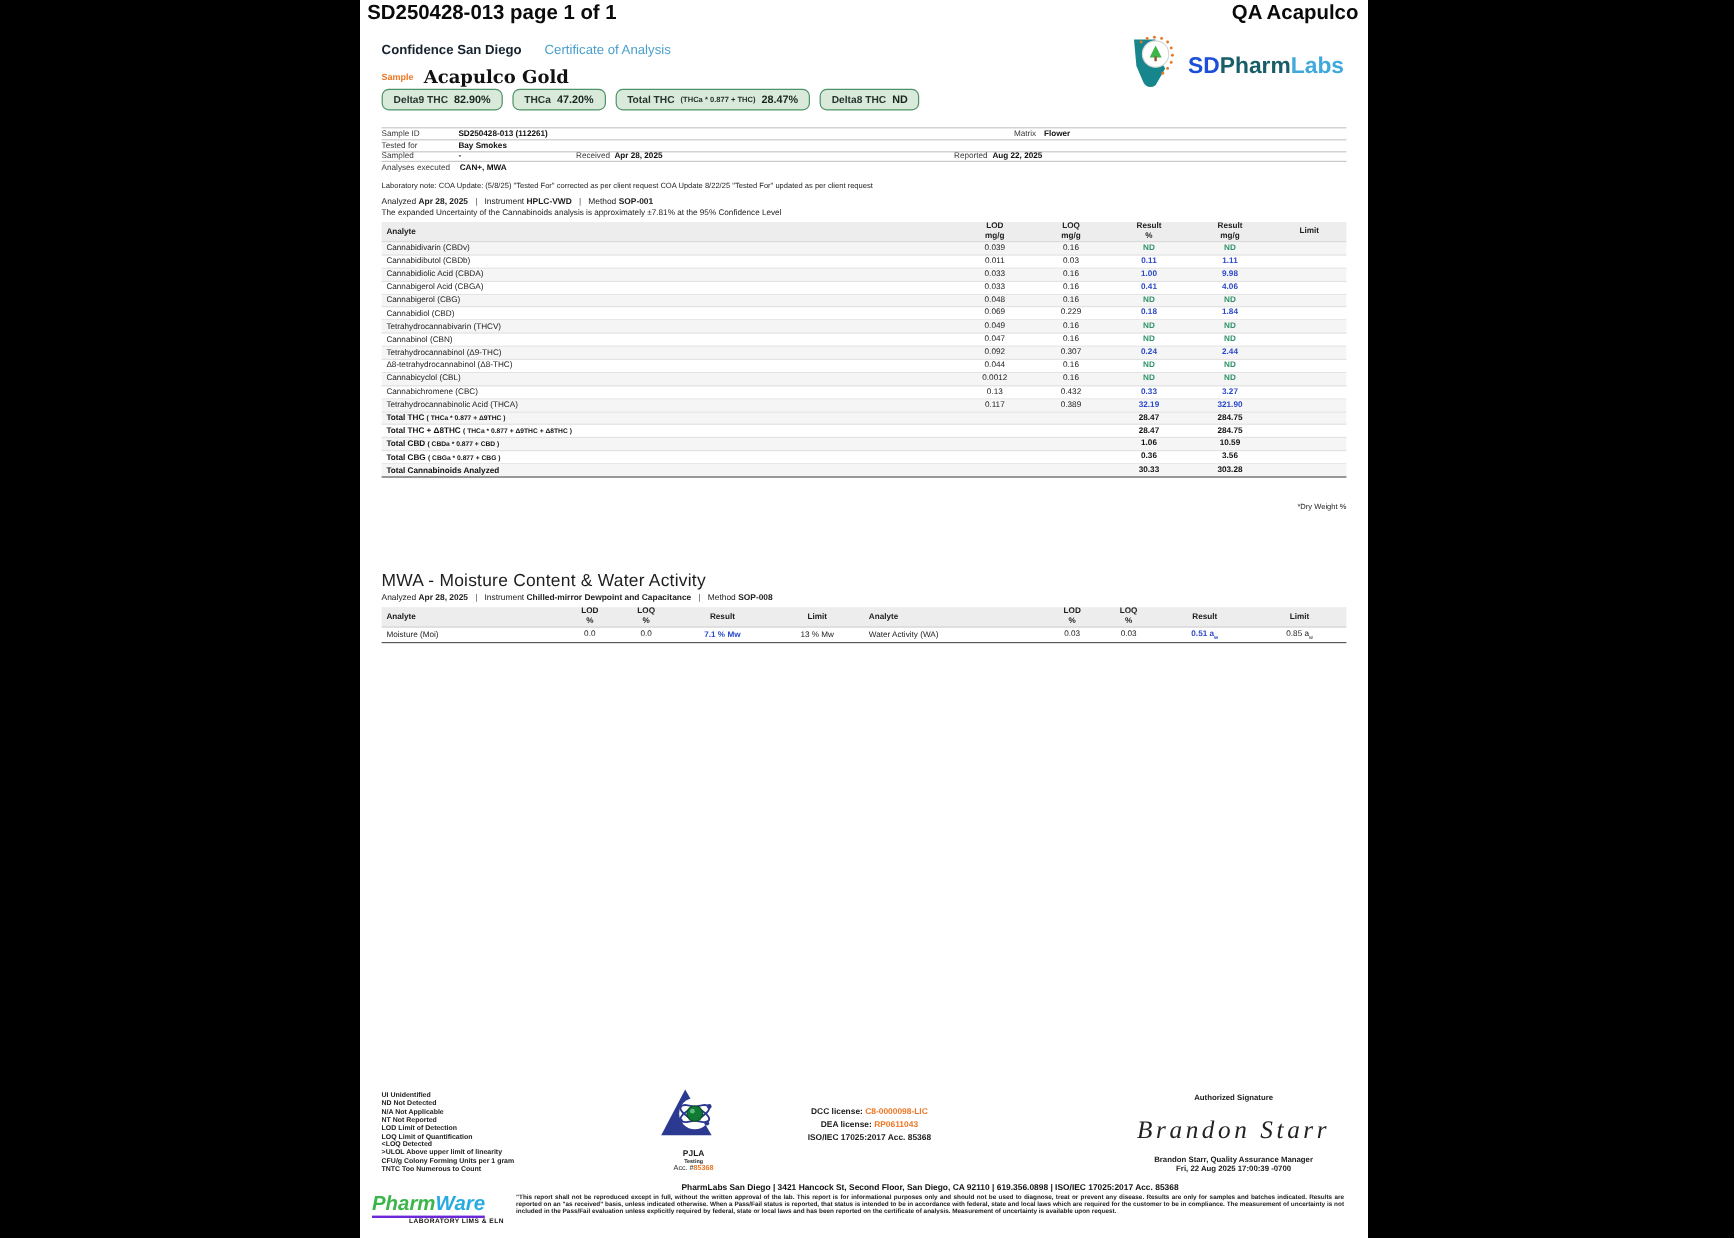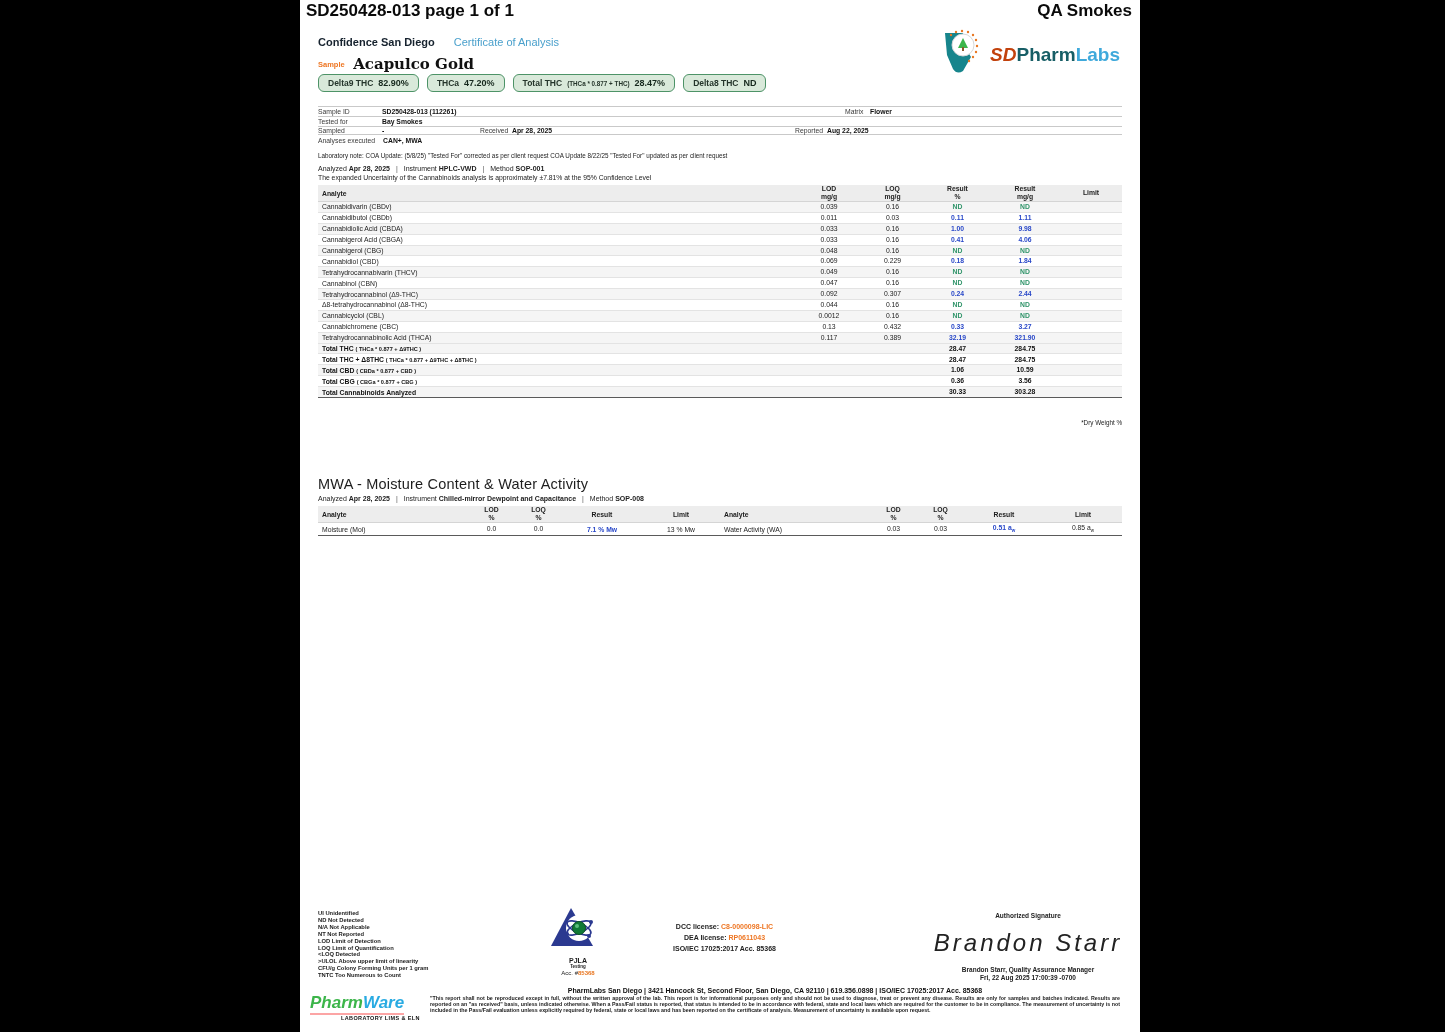--- a/index.html
+++ b/index.html
@@ -10,21 +10,21 @@
   
   .hdr { position:absolute; top:1px; left:6px; right:8px; display:flex; justify-content:space-between; font-size:17px; font-weight:600; color:#0a0a0a; }
 
   .lab-line { position:absolute; top:36px; left:18px; font-size:11px; }
   .lab-name { font-weight:700; color:#16222e; }
   .coa-type { color:#4aa0cc; font-weight:500; margin-left:16px; }
 
   
   .brand { position:absolute; top:27px; right:20px; display:flex; align-items:center; }
   .brand-text { font-size:19px; font-weight:700; letter-spacing:0; }
-  .brand-sd { color:#c2410c;font-style:italic; }
+  .brand-sd { color:#1d4ed8; }
   .brand-pharm { color:#175e66; }
   .brand-labs { color:#3fa9db; }
 
   .sample-line { position:absolute; top:55px; left:18px; }
   .sample-label { color:#ee7623; font-size:7.5px; font-weight:700; margin-right:4px; vertical-align:2px; }
   .sample-name { font-family:"DejaVu Serif", serif; font-weight:700; font-size:15px; color:#111; }
 
   .badges { position:absolute; top:74px; left:18px; display:flex; gap:8px; }
   .badge { background:#d9e9da; border:1.4px solid #4d9367; border-radius:6px; padding:3px 9px; font-size:8.5px; color:#25352b; display:flex; align-items:center; gap:5px; white-space:nowrap; }
   .badge .b-label { font-weight:600; }
@@ -80,42 +80,42 @@
   .pjla { position:absolute; left:233px; top:906px; width:90px; text-align:center; }
   .pjla-name { font-size:7px; font-weight:800; color:#1c1c1c; margin-top:1px; }
   .pjla-sub { font-size:4.5px; font-weight:700; color:#1c1c1c; }
   .pjla-acc { font-size:6px; color:#1c1c1c; margin-top:1px; }
   .pjla-acc .num { color:#e87722; font-weight:700; }
   .licenses { position:absolute; left:347px; top:921px; width:155px; text-align:center; font-size:7px; line-height:11px; color:#222; font-weight:600; }
   .licenses .orange { color:#ee7623; font-weight:700; }
   .licenses .iso { font-weight:700; }
   .sig { position:absolute; left:608px; top:912px; width:240px; text-align:center; }
   .sig-hdr { font-size:6.5px; font-weight:700; color:#222; }
-  .sig-script { margin-top:10px; font-family:Liberation Sans, sans-serif; font-style:italic; font-size:24px; color:#222; letter-spacing:3px; }
+  .sig-script { margin-top:10px; font-family:Liberation Serif, serif; font-style:italic; font-size:21px; color:#222; letter-spacing:3px; }
   .sig-name { margin-top:9px; font-size:6.5px; font-weight:700; line-height:8px; color:#222; }
 
   .pharmware { position:absolute; left:10px; top:993px; width:110px; }
-  .pw-text { font-size:17px; font-weight:800; font-style:italic; border-bottom:2px solid #fca5a5; padding-bottom:0; display:inline-block; }
+  .pw-text { font-size:17px; font-weight:800; font-style:italic; border-bottom:2px solid #6d28d9; padding-bottom:0; display:inline-block; }
   .pw-1 { color:#3cb54a; }
   .pw-2 { color:#29abe2; }
   .pw-tag { font-size:5.5px; font-weight:700; color:#111; text-align:right; letter-spacing:.4px; }
 
   .footer-mid { position:absolute; left:130px; width:690px; top:987px; text-align:center; }
   .f-address { font-size:7px; font-weight:700; color:#111; }
   .f-disc { margin-top:2px; font-size:5.3px; color:#222; line-height:5.9px; text-align:justify; font-weight:600; }
 </style>
 </head>
 <body>
 
 <div class="stage">
   <div class="page">
 
     <div class="hdr">
       <span>SD250428-013 page 1 of 1</span>
-      <span>QA Smokes</span>
+      <span>QA Acapulco</span>
     </div>
 
     <div class="lab-line">
       <span class="lab-name">Confidence San Diego</span>
       <span class="coa-type">Certificate of Analysis</span>
     </div>
 
     <div class="brand">
       <span style="margin-right:5px;">
         <svg width="52" height="52" viewBox="0 0 52 52">

